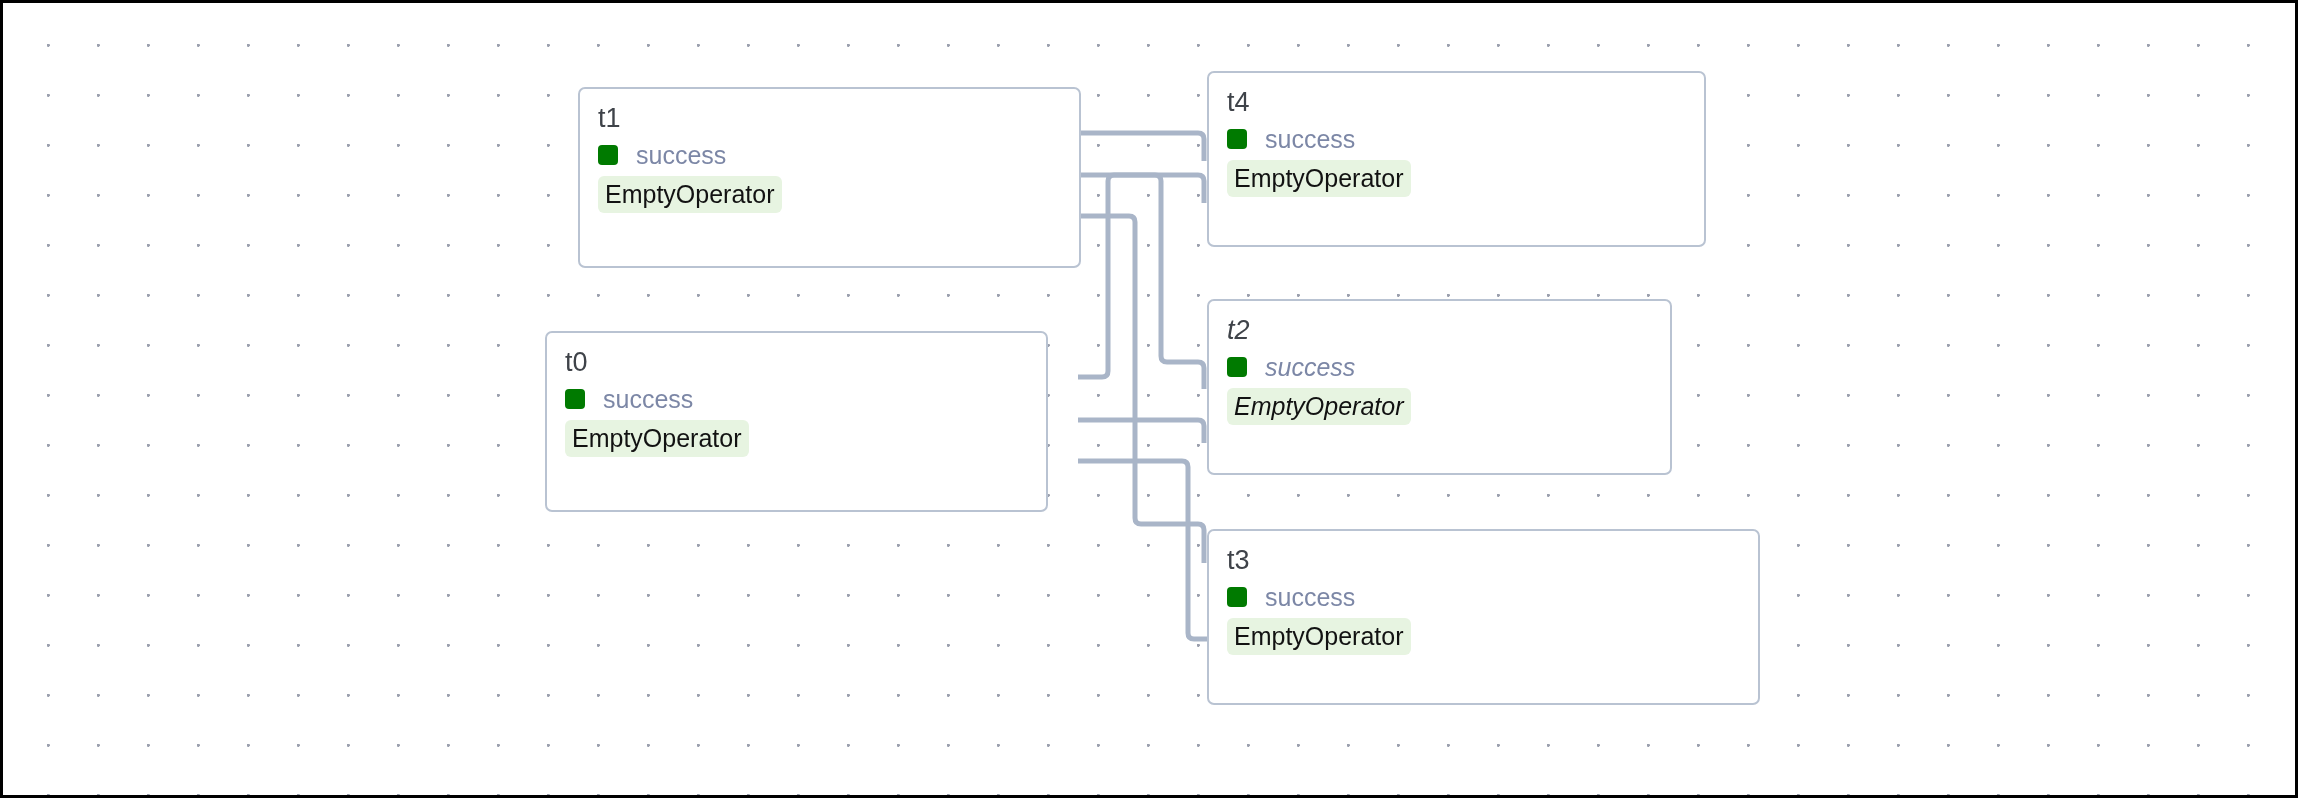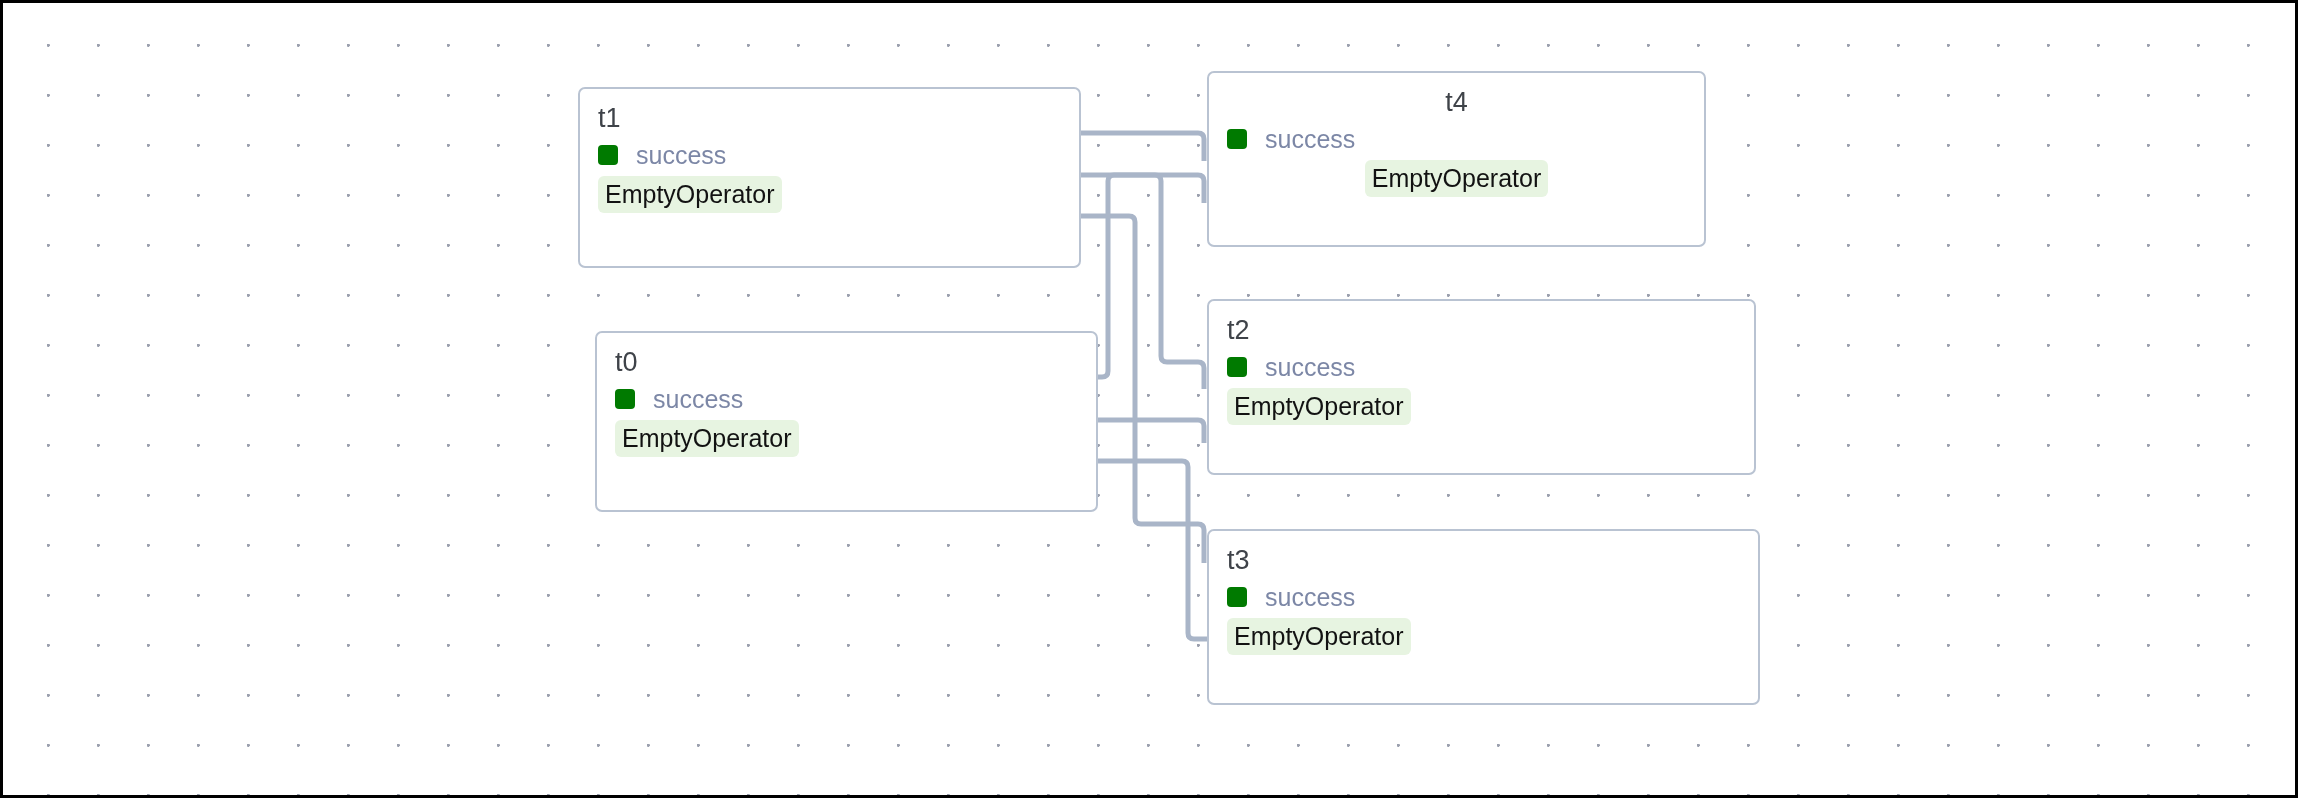--- a/index.html
+++ b/index.html
@@ -130,39 +130,39 @@
 
     <div class="node" style="left:575px; top:84px; width:503px; height:181px;">
       <div class="node-title">t1</div>
       <div class="node-status">
         <span class="status-swatch" style="background:#007a00;"></span>
         <span class="status-label">success</span>
       </div>
       <span class="node-operator">EmptyOperator</span>
     </div>
 
-    <div class="node" style="left:592px; top:328px; width:503px; height:181px;">
+    <div class="node" style="left:542px; top:328px; width:503px; height:181px;">
       <div class="node-title">t0</div>
       <div class="node-status">
         <span class="status-swatch" style="background:#007a00;"></span>
         <span class="status-label">success</span>
       </div>
       <span class="node-operator">EmptyOperator</span>
     </div>
 
-    <div class="node" style="left:1204px; top:68px; width:499px; height:176px;text-align:center;">
+    <div class="node" style="left:1204px; top:68px; width:499px; height:176px;">
       <div class="node-title">t4</div>
       <div class="node-status">
         <span class="status-swatch" style="background:#007a00;"></span>
         <span class="status-label">success</span>
       </div>
       <span class="node-operator">EmptyOperator</span>
     </div>
 
-    <div class="node" style="left:1204px; top:296px; width:549px; height:176px;">
+    <div class="node" style="left:1204px; top:296px; width:465px; height:176px;font-style:italic;">
       <div class="node-title">t2</div>
       <div class="node-status">
         <span class="status-swatch" style="background:#007a00;"></span>
         <span class="status-label">success</span>
       </div>
       <span class="node-operator">EmptyOperator</span>
     </div>
 
     <div class="node" style="left:1204px; top:526px; width:553px; height:176px;">
       <div class="node-title">t3</div>

